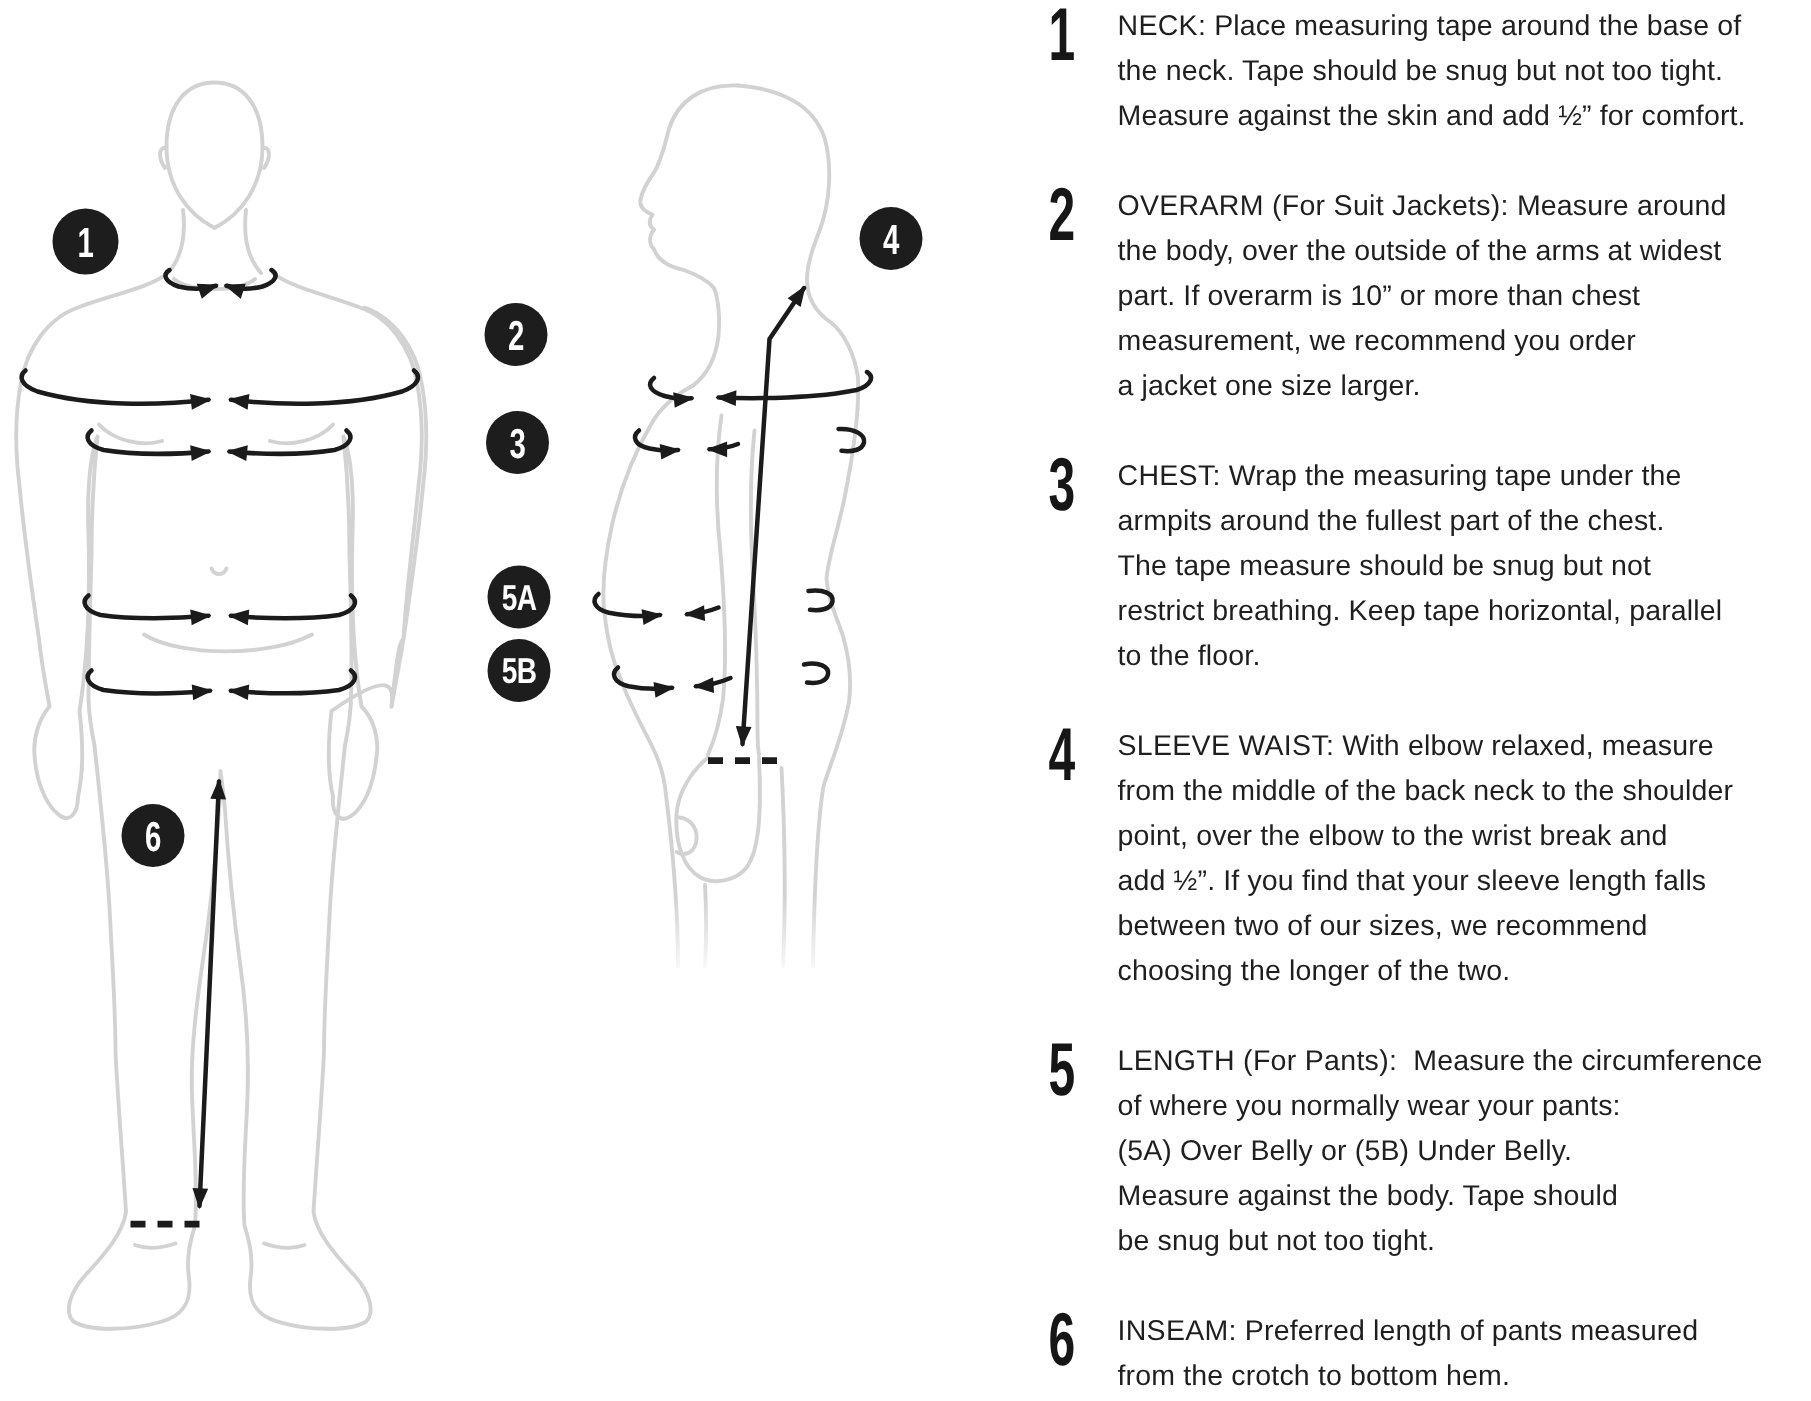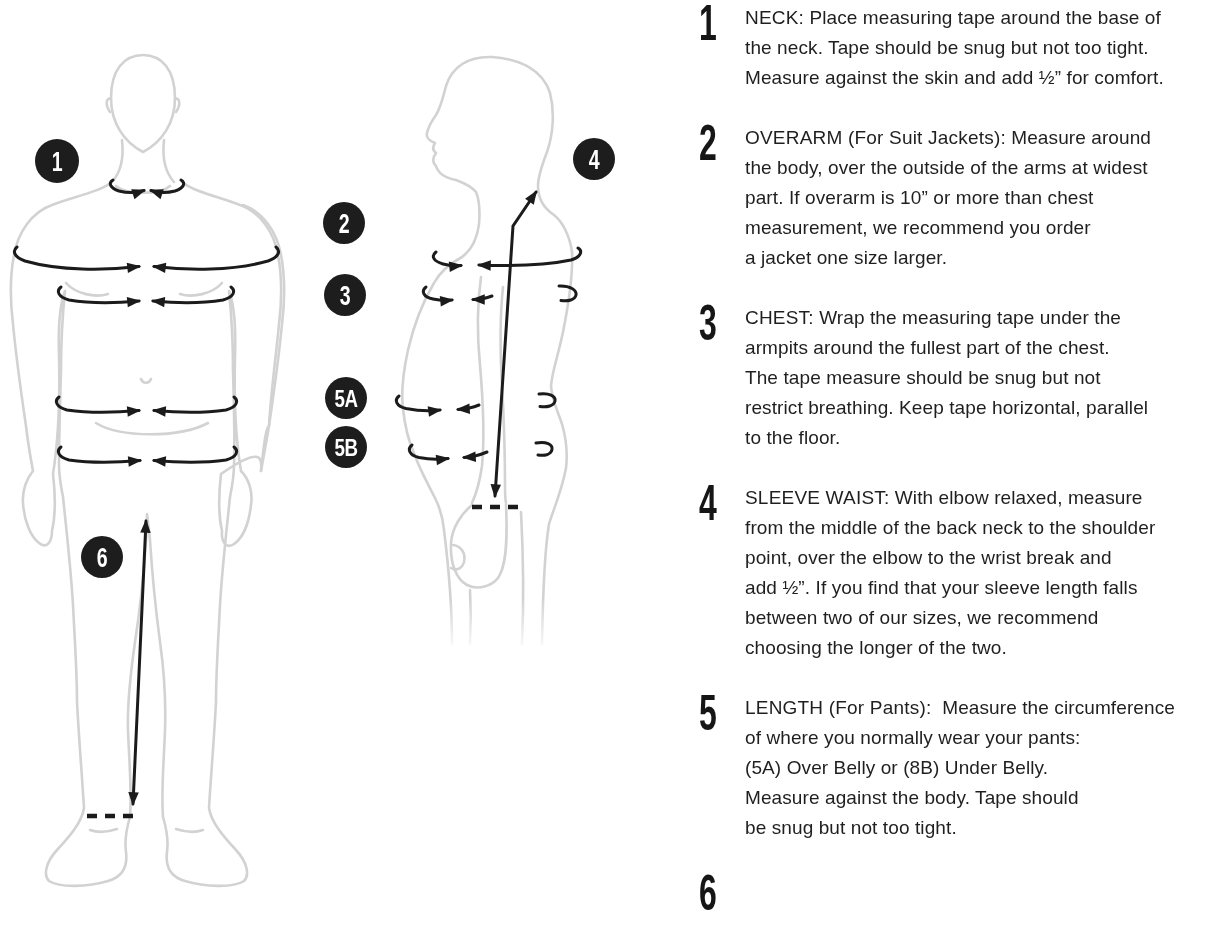--- a/index.html
+++ b/index.html
@@ -226,23 +226,25 @@
 point, over the elbow to the wrist break and
 add ½”. If you find that your sleeve length falls
 between two of our sizes, we recommend
 choosing the longer of the two.</span></p>
     </div>
 
     <div class="item">
       <div class="num">5</div>
       <p class="txt"><span class="label">LENGTH (For Pants):</span><span class="body">  Measure the circumference
 of where you normally wear your pants:
-(5A) Over Belly or (8B) Under Belly.
+(5A) Over Belly or (5B) Under Belly.
 Measure against the body. Tape should
 be snug but not too tight.</span></p>
     </div>
 
     <div class="item">
       <div class="num">6</div>
+      <p class="txt"><span class="label">INSEAM:</span><span class="body"> Preferred length of pants measured
+from the crotch to bottom hem.</span></p>
     </div>
   </div>
 
 </div>
 
 </body></html>

